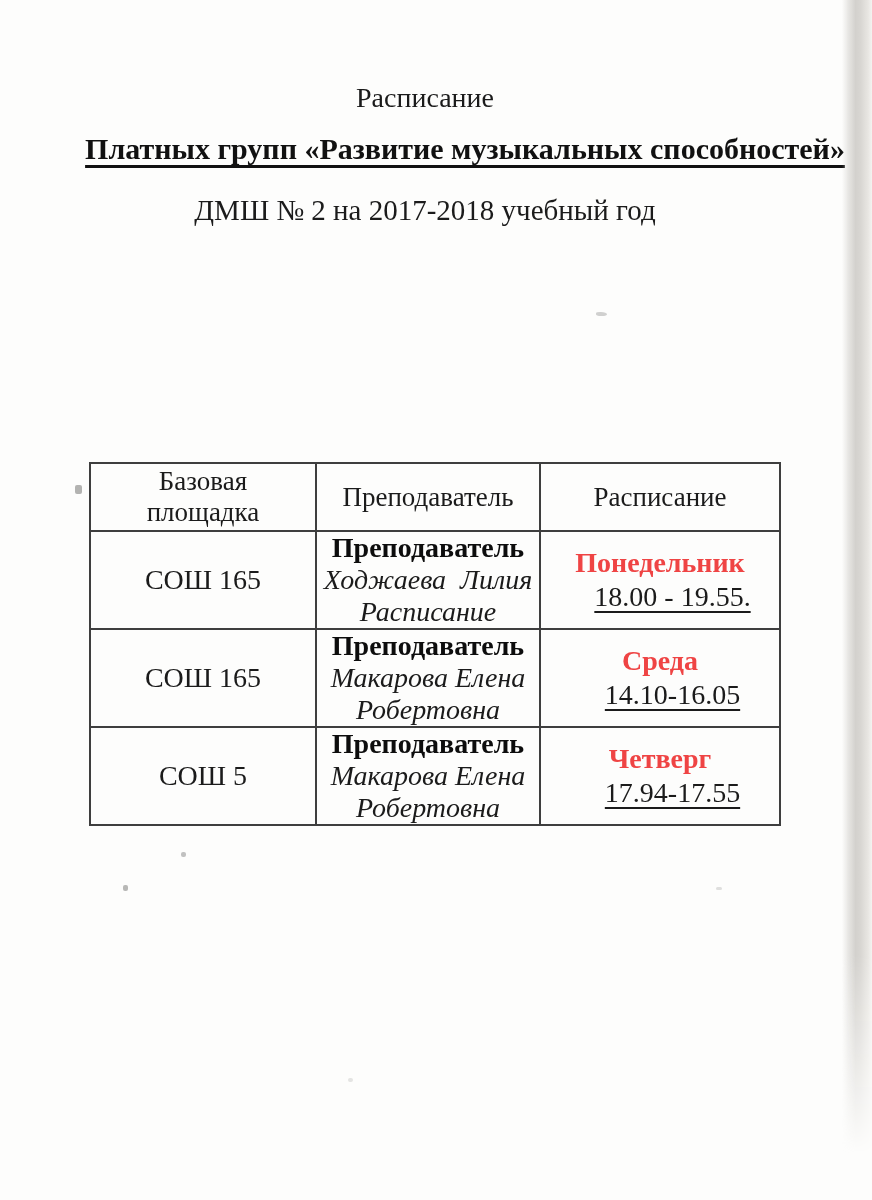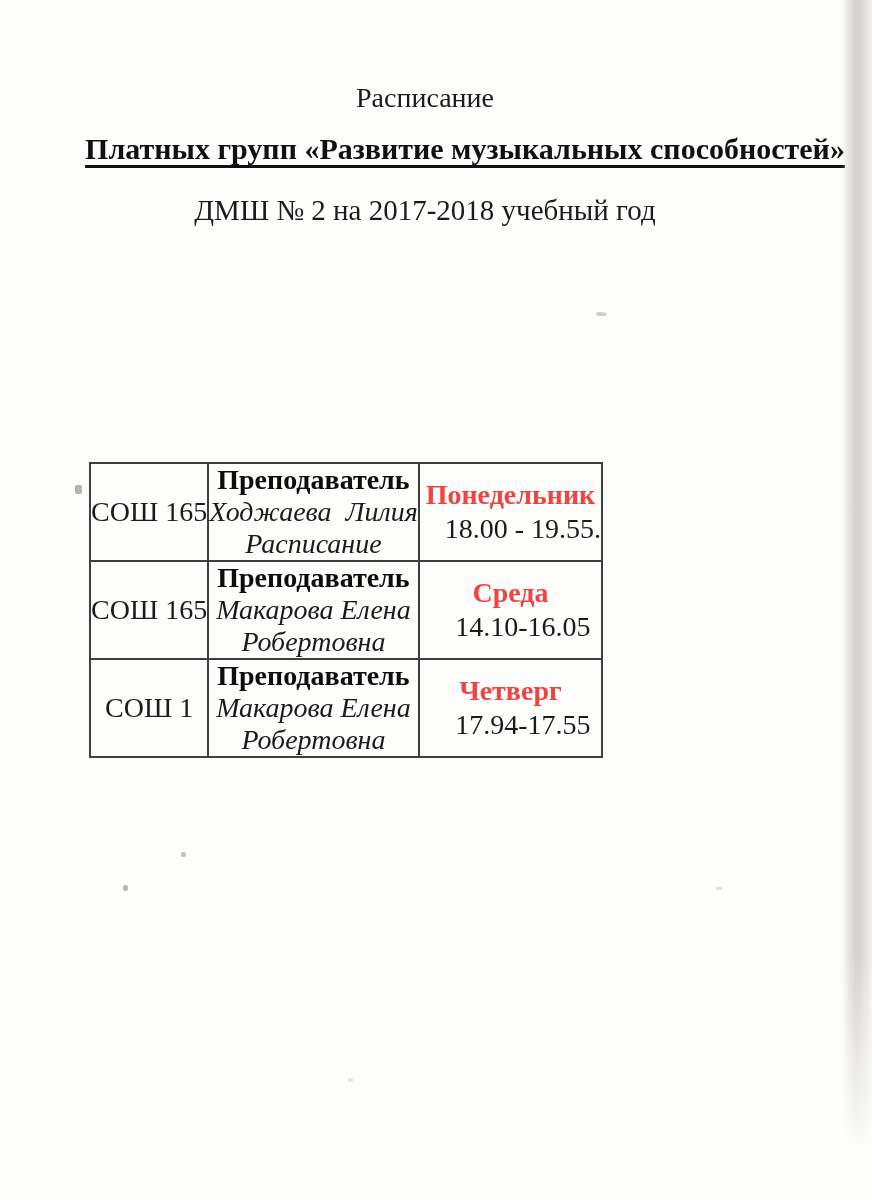--- a/index.html
+++ b/index.html
@@ -83,20 +83,21 @@
     font-style: italic;
   }
   .day-label {
     font-weight: bold;
     color: #ef4444;
     display: block;
     margin-bottom: 2px;
   }
   .time-label {
     display: block;
+    text-decoration: underline;
     text-decoration-thickness: 2px;
     text-underline-offset: 5px;
     padding-left: 25px;
   }
 
   
   .scan-band {
     position: absolute;
     top: 0;
     left: 842px;
@@ -128,20 +129,31 @@
 <body>
 
 <div class="page">
 
   <div class="title-line t1">Расписание</div>
   <div class="title-line t2">Платных групп «Развитие музыкальных способностей»</div>
   <div class="title-line t3">ДМШ № 2 на 2017-2018 учебный год</div>
 
   <table class="schedule">
     <tbody>
+      <tr class="row-head">
+        <td class="col-site">
+          <span class="head-wrap">Базовая площадка</span>
+        </td>
+        <td class="col-teacher">
+          <span>Преподаватель</span>
+        </td>
+        <td class="col-time">
+          <span>Расписание</span>
+        </td>
+      </tr>
 
       <tr class="row-data">
         <td>СОШ 165</td>
         <td>
           <span class="teacher-label">Преподаватель</span>
           <span class="teacher-name">Ходжаева  Лилия</span>
           <span class="teacher-name">Расписание</span>
         </td>
         <td>
           <span class="day-label">Понедельник</span>
@@ -156,21 +168,21 @@
           <span class="teacher-name">Макарова Елена</span>
           <span class="teacher-name">Робертовна</span>
         </td>
         <td>
           <span class="day-label">Среда</span>
           <span class="time-label">14.10-16.05</span>
         </td>
       </tr>
 
       <tr class="row-data">
-        <td>СОШ 1</td>
+        <td>СОШ 5</td>
         <td>
           <span class="teacher-label">Преподаватель</span>
           <span class="teacher-name">Макарова Елена</span>
           <span class="teacher-name">Робертовна</span>
         </td>
         <td>
           <span class="day-label">Четверг</span>
           <span class="time-label">17.94-17.55</span>
         </td>
       </tr>

